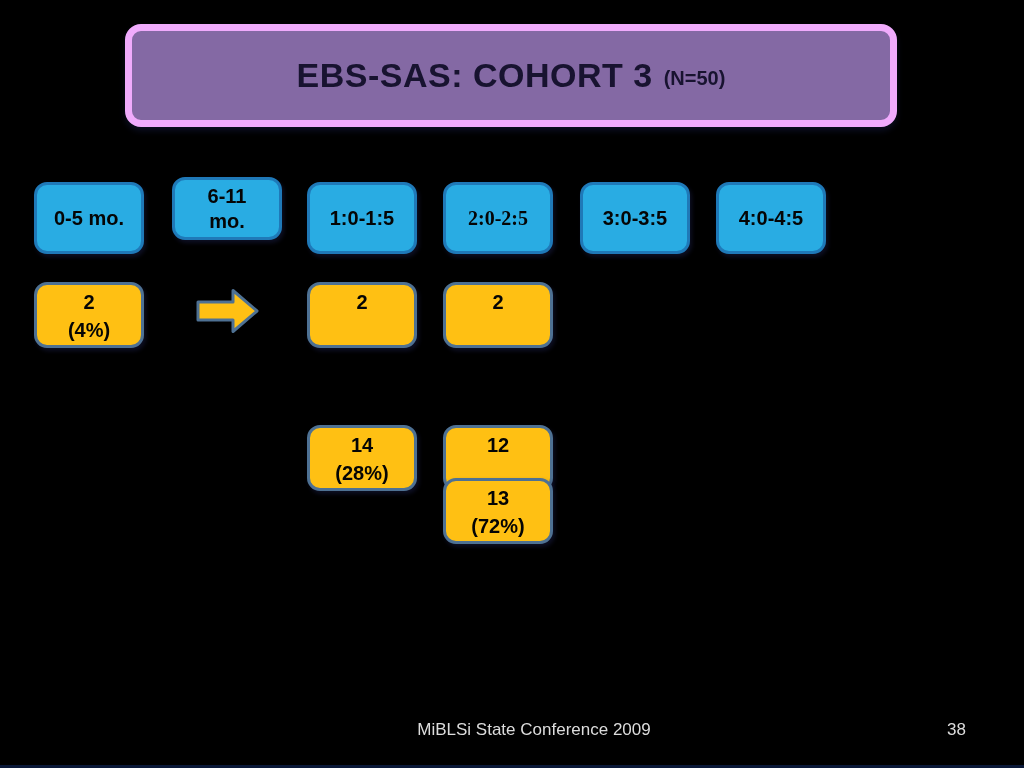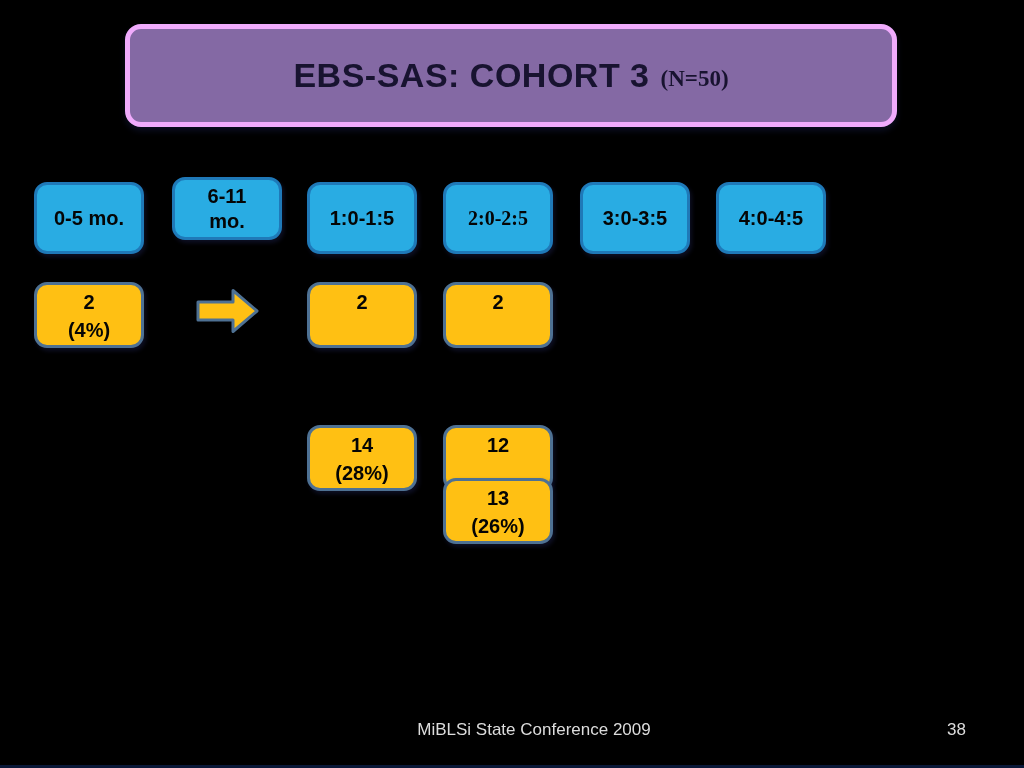--- a/index.html
+++ b/index.html
@@ -12,40 +12,39 @@
     font-family: "Liberation Sans", sans-serif;
   }
 
   
   .title-box {
     position: absolute;
     left: 125px; top: 24px;
     width: 772px; height: 103px;
     box-sizing: border-box;
     background: #8469A4;
-    border: 5px solid #f0abfc;
+    border: 7px solid #f0abfc;
     border-radius: 16px;
     display: flex;
     align-items: center;
     justify-content: center;
     box-shadow: 0 4px 6px rgba(20,25,60,0.55);
   }
   .title-main {
     font-size: 34px;
     font-weight: bold;
     color: #181330;
     letter-spacing: 0.5px;
   }
   .title-suffix {
-    font-size: 23px;
+    font-size: 20px;
     font-weight: bold;
     color: #181330;
     margin-left: 11px;
     padding-top: 6px;
-    font-family: Liberation Serif, serif;
   }
 
   
   .hdr {
     position: absolute;
     width: 110px; height: 72px;
     box-sizing: border-box;
     top: 182px;
     background: #29ACE3;
     border: 3px solid #1F79B8;
@@ -151,19 +150,19 @@
   </div>
 
   <div class="databox c3 r1">2</div>
   <div class="databox c4 r1">2</div>
 
   <div class="databox c3 r2">14
 (28%)</div>
   <div class="databox c4 r2">12</div>
 
   <div class="databox c4 r3">13
-(26%)</div>
+(72%)</div>
 
   <div class="footer-text">MiBLSi State Conference 2009</div>
   <div class="page-num">38</div>
   <div class="bottom-edge"></div>
 
 </div>
 
 </body></html>

